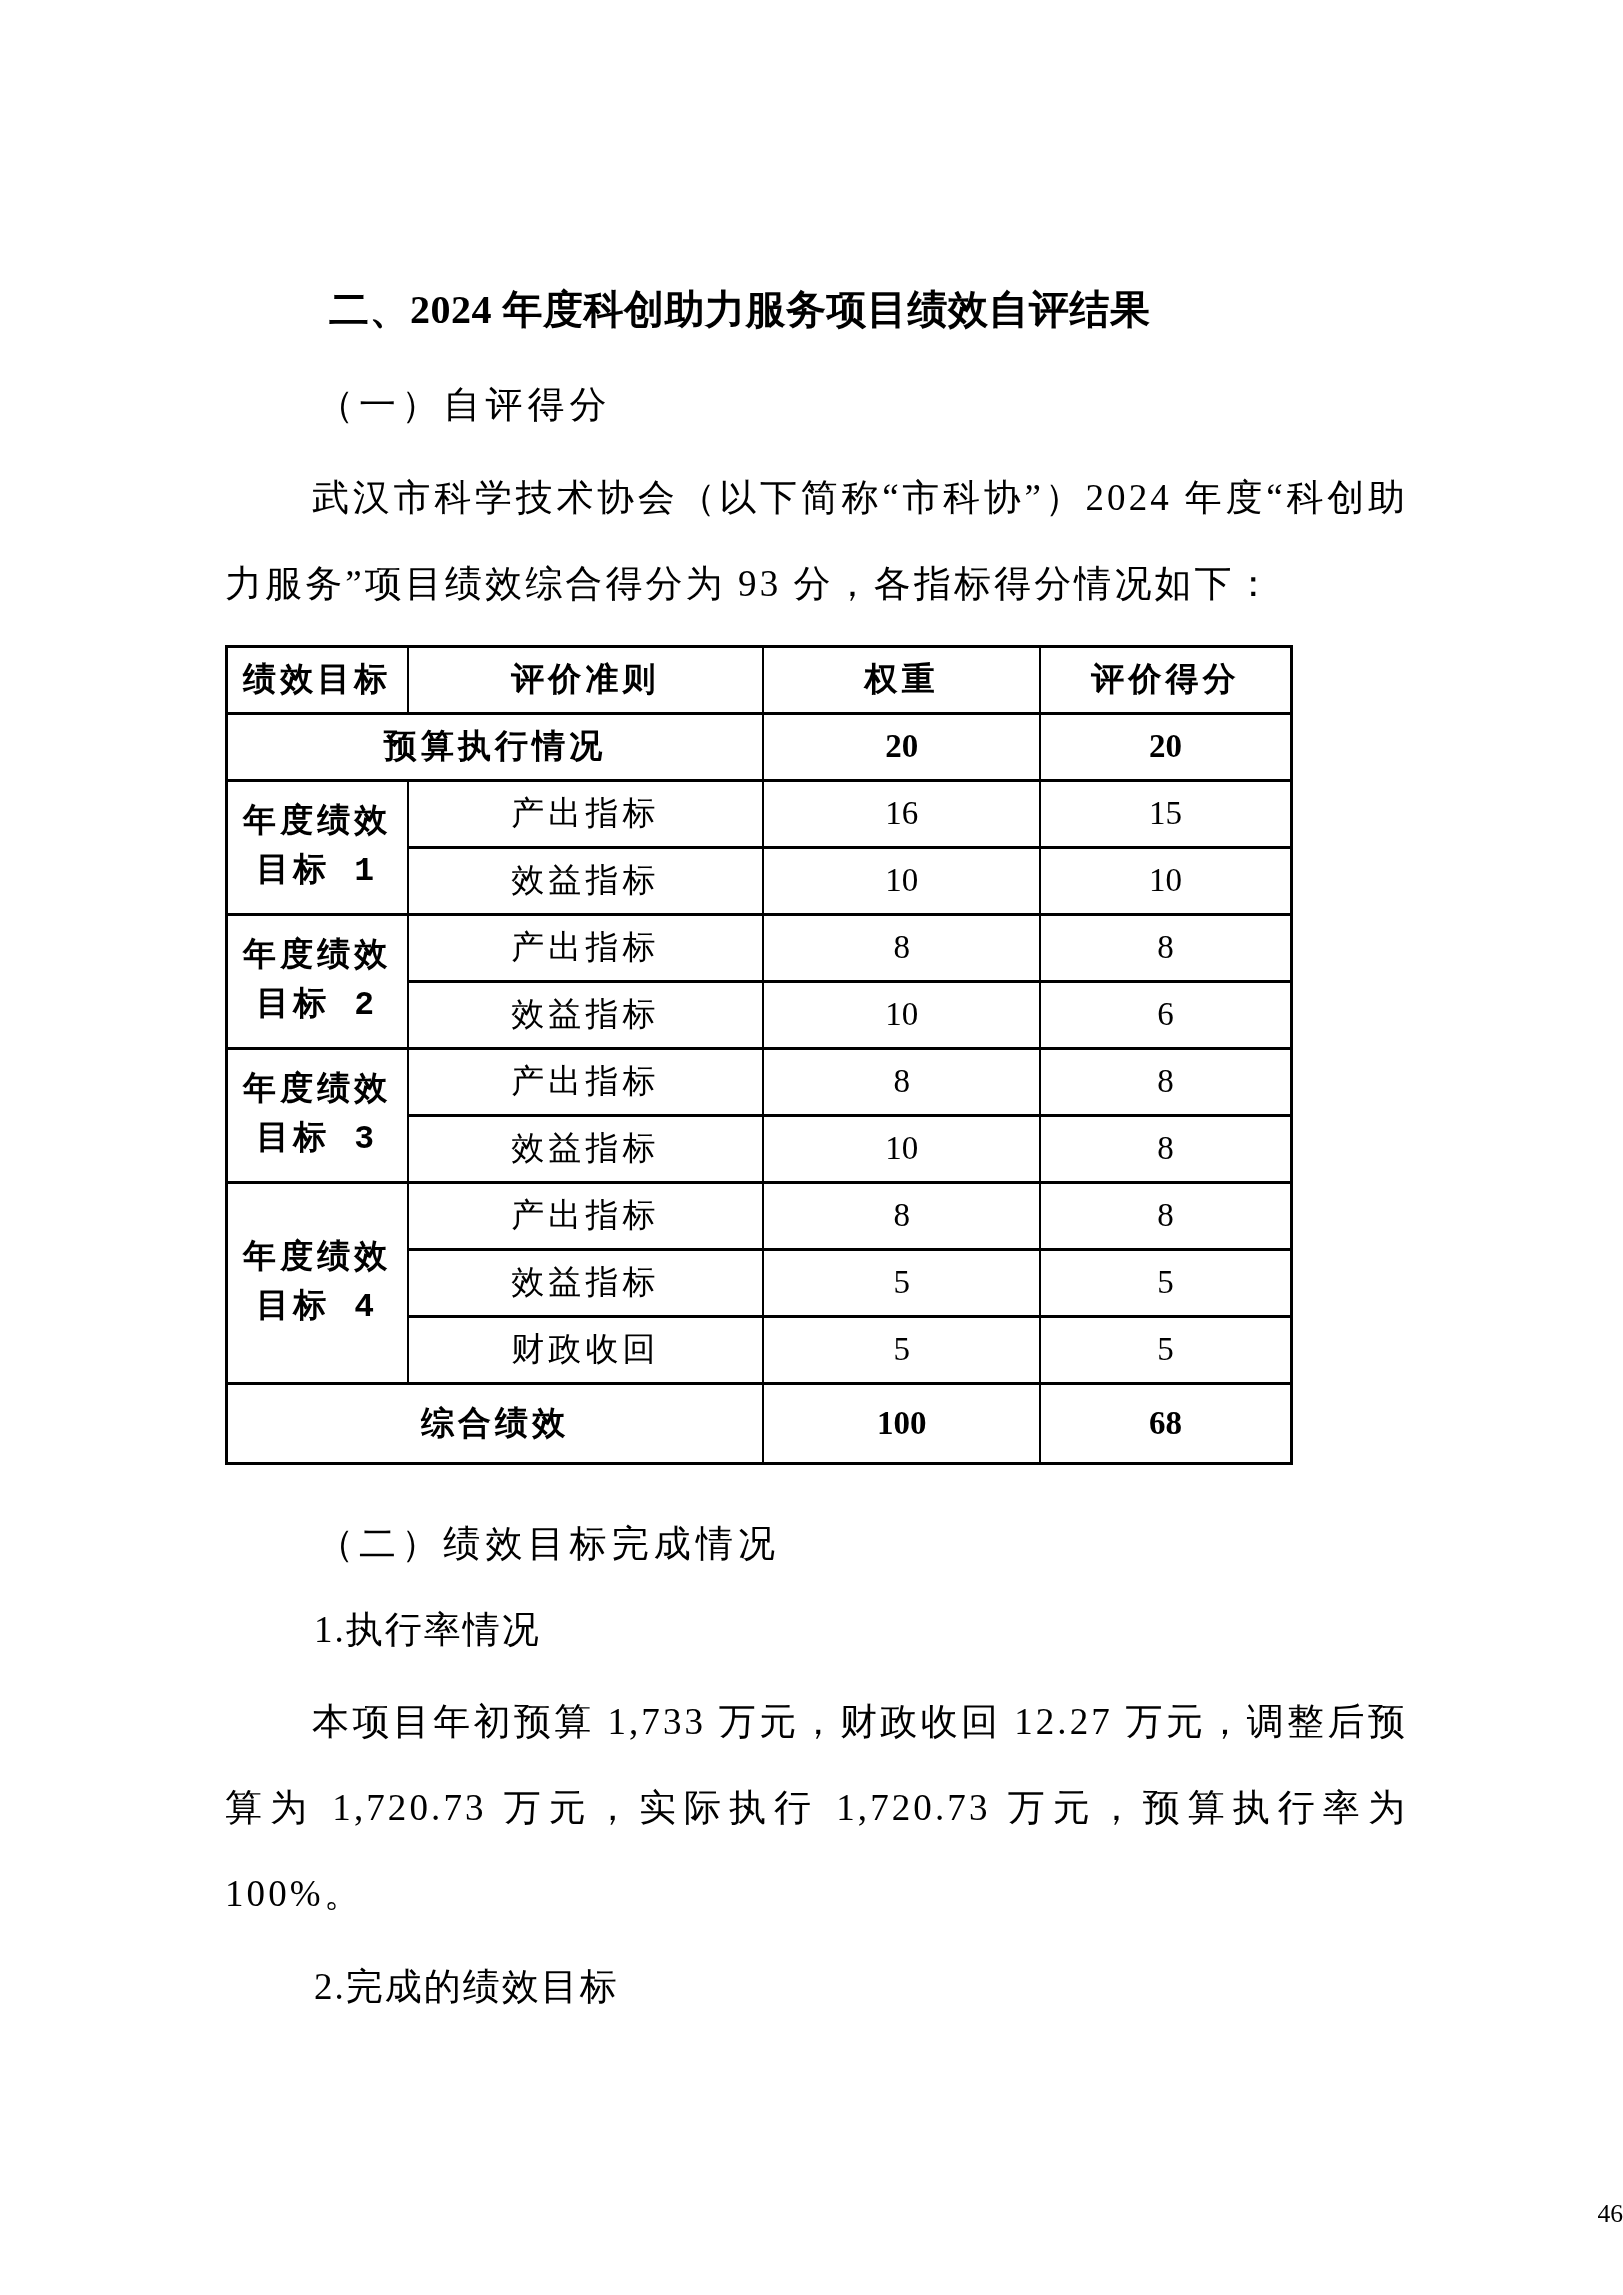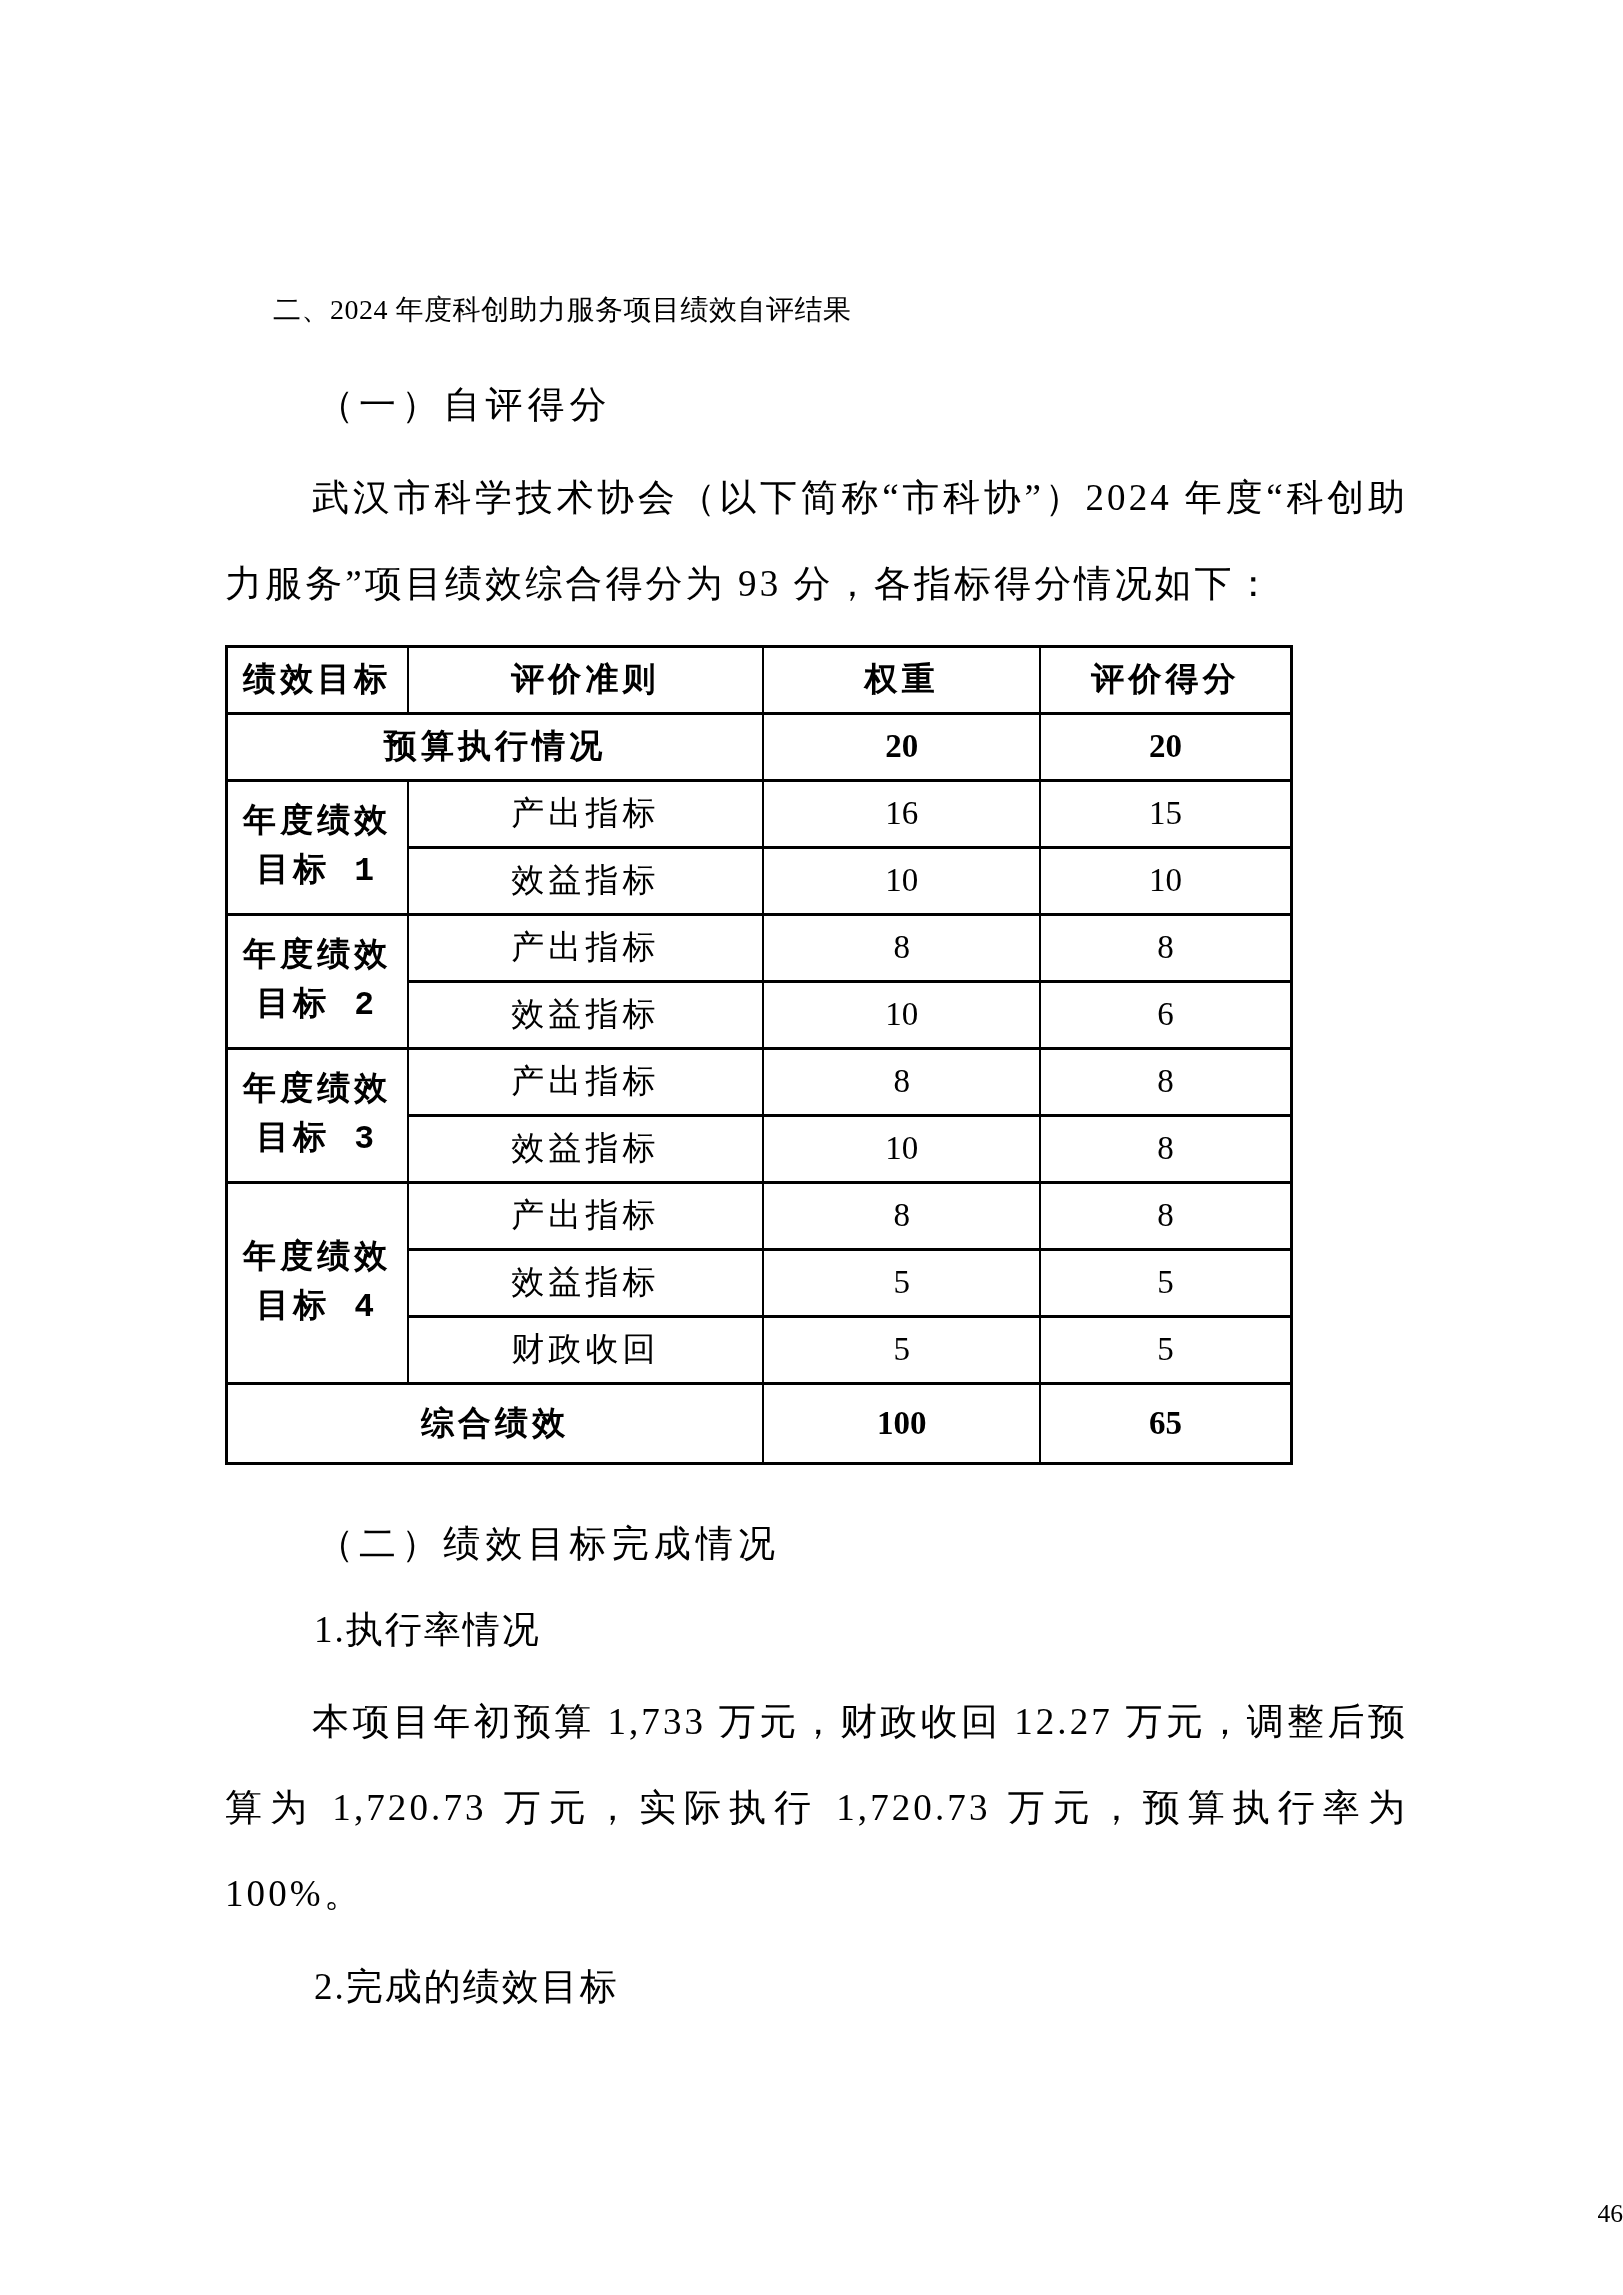--- a/index.html
+++ b/index.html
@@ -6,23 +6,23 @@
   .page{
     position:relative;
     width:1623px;height:2295px;
     background:#ffffff;
     box-sizing:border-box;
     padding:284px 215px 0 225px;
     font-family:"Liberation Serif","DejaVu Serif",serif;
     color:#000;
   }
   .doc-title{
-    margin:0 0 0 48px;
-    font-size:28px;line-height:51px;
-    font-weight:normal;
+    margin:0 0 0 104px;
+    font-size:40px;line-height:51px;
+    font-weight:bold;
     font-family:"Liberation Serif","DejaVu Serif",serif;
     letter-spacing:0.5px;
   }
   .sec-head{
     margin:47px 0 0 92px;
     font-size:37px;line-height:46px;
     letter-spacing:5.1px;
     font-weight:normal;
   }
   .body-para{
@@ -165,21 +165,21 @@
       </tr>
       <tr class="d-row">
         <td class="cell-label">财政收回</td>
         <td class="cell-num">5</td>
         <td class="cell-num">5</td>
       </tr>
 
       <tr class="t-row">
         <td colspan="2" class="cell-bold-label">综合绩效</td>
         <td class="cell-num-bold">100</td>
-        <td class="cell-num-bold">65</td>
+        <td class="cell-num-bold">68</td>
       </tr>
     </tbody>
   </table>
 
   <div class="sec-head" style="margin-top:56px;">（二）绩效目标完成情况</div>
 
   <div class="sub-head">1.执行率情况</div>
 
   <p class="body-para">本项目年初预算 1,733 万元，财政收回 12.27 万元，调整后预算为 1,720.73 万元，实际执行 1,720.73 万元，预算执行率为 100%。</p>
 

